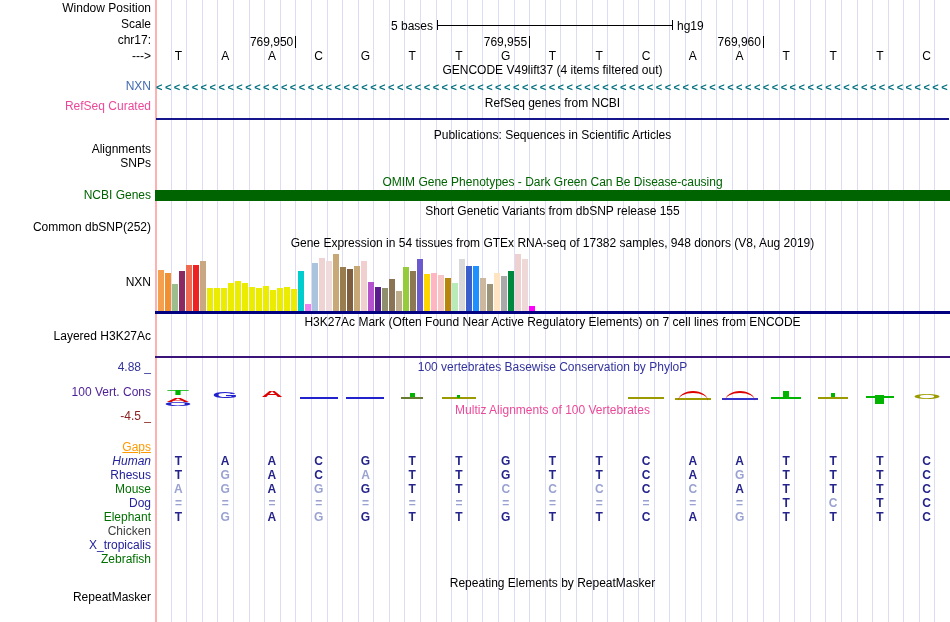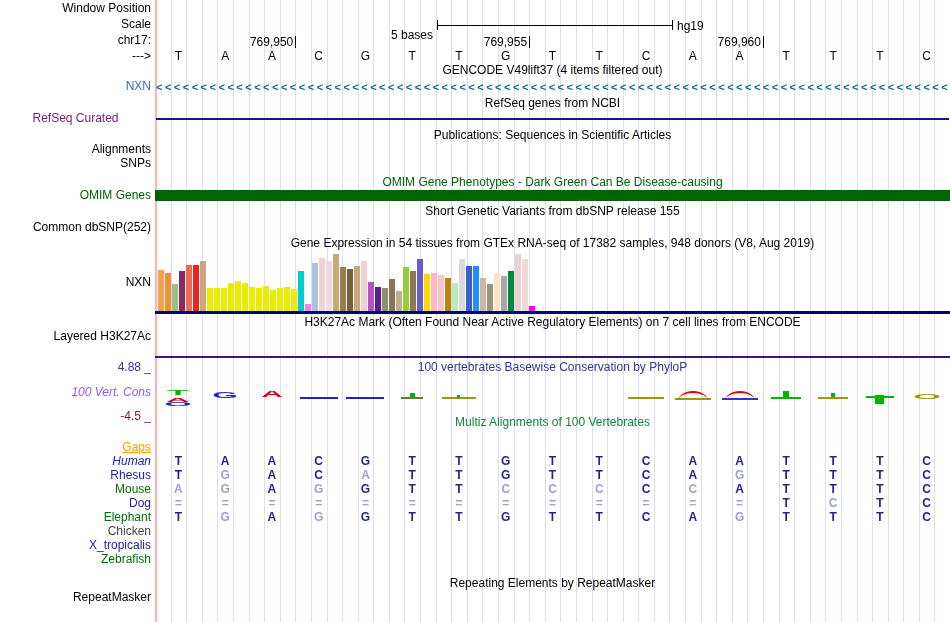--- a/index.html
+++ b/index.html
@@ -79,21 +79,21 @@
       <div class="gridline" style="left: 840.9px;"></div>
       <div class="gridline" style="left: 856.5px;"></div>
       <div class="gridline" style="left: 872.1px;"></div>
       <div class="gridline" style="left: 887.6px;"></div>
       <div class="gridline" style="left: 903.2px;"></div>
       <div class="gridline" style="left: 918.8px;"></div>
       <div class="gridline" style="left: 934.4px;"></div>
     </div>
   <div class="pinkline"></div>
 
-  <div class="abs" style="left:333px;top:28px;width:100px;text-align:right">5 bases</div>
+  <div class="abs" style="left:333px;top:19px;width:100px;text-align:right">5 bases</div>
   <div class="scalebar">
       <div></div>
     </div>
   <div class="abs" style="left:677px;top:19px">hg19</div>
   <div id="coords">
       <div class="coordlab" style="left: 225.294px; top: 36px;">769,950</div>
       <div class="tick" style="left: 295.3px; top: 36px;"></div>
       <div class="coordlab" style="left: 459.118px; top: 36px;">769,955</div>
       <div class="tick" style="left: 529.1px; top: 36px;"></div>
       <div class="coordlab" style="left: 692.941px; top: 36px;">769,960</div>
@@ -121,39 +121,39 @@
 
   <div id="ctitles">
       <div class="ctitle" style="top: 64px; color: rgb(0, 0, 0);">GENCODE V49lift37 (4 items filtered out)</div>
       <div class="ctitle" style="top: 97px; color: rgb(0, 0, 0);">RefSeq genes from NCBI</div>
       <div class="ctitle" style="top: 129px; color: rgb(0, 0, 0);">Publications: Sequences in Scientific Articles</div>
       <div class="ctitle" style="top: 176px; color: rgb(0, 100, 0);">OMIM Gene Phenotypes - Dark Green Can Be Disease-causing</div>
       <div class="ctitle" style="top: 205px; color: rgb(0, 0, 0);">Short Genetic Variants from dbSNP release 155</div>
       <div class="ctitle" style="top: 237px; color: rgb(0, 0, 0);">Gene Expression in 54 tissues from GTEx RNA-seq of 17382 samples, 948 donors (V8, Aug 2019)</div>
       <div class="ctitle" style="top: 316px; color: rgb(0, 0, 0);">H3K27Ac Mark (Often Found Near Active Regulatory Elements) on 7 cell lines from ENCODE</div>
       <div class="ctitle" style="top: 361px; color: rgb(51, 51, 158);">100 vertebrates Basewise Conservation by PhyloP</div>
-      <div class="ctitle" style="top: 416px; color: #15803d;">Multiz Alignments of 100 Vertebrates</div>
+      <div class="ctitle" style="top: 404px; color: #ec4899;">Multiz Alignments of 100 Vertebrates</div>
       <div class="ctitle" style="top: 577px; color: rgb(0, 0, 0);">Repeating Elements by RepeatMasker</div>
     </div>
 
   <div id="llabels">
       <div class="lab" style="top: 2px; color: rgb(0, 0, 0);">Window Position</div>
       <div class="lab" style="top: 18px; color: rgb(0, 0, 0);">Scale</div>
       <div class="lab" style="top: 34px; color: rgb(0, 0, 0);">chr17:</div>
       <div class="lab" style="top: 50px; color: rgb(0, 0, 0);">---&gt;</div>
       <div class="lab" style="top: 80px; color: rgb(65, 105, 177);">NXN</div>
-      <div class="lab" style="top: 112px; color: #701a75; text-align: center;">RefSeq Curated</div>
+      <div class="lab" style="top: 100px; color: #ec4899;">RefSeq Curated</div>
       <div class="lab" style="top: 143px; color: rgb(0, 0, 0);">Alignments</div>
       <div class="lab" style="top: 157px; color: rgb(0, 0, 0);">SNPs</div>
-      <div class="lab" style="top: 189px; color: rgb(0, 100, 0);">OMIM Genes</div>
+      <div class="lab" style="top: 189px; color: rgb(0, 100, 0);">NCBI Genes</div>
       <div class="lab" style="top: 221px; color: rgb(0, 0, 0);">Common dbSNP(252)</div>
       <div class="lab" style="top: 276px; color: rgb(0, 0, 0);">NXN</div>
       <div class="lab" style="top: 330px; color: rgb(0, 0, 0);">Layered H3K27Ac</div>
       <div class="lab" style="top: 361px; color: rgb(51, 51, 158);">4.88 _</div>
-      <div class="lab" style="top: 386px; color: #8b5cf6; font-style: italic;">100 Vert. Cons</div>
+      <div class="lab" style="top: 386px; color: #4c1d95;">100 Vert. Cons</div>
       <div class="lab" style="top: 410px; color: rgb(139, 34, 34);">-4.5 _</div>
       <div class="lab" style="top: 441px; color: rgb(255, 153, 0); text-decoration: underline;">Gaps</div>
       <div class="lab" style="top: 455px; color: rgb(34, 34, 156); font-style: italic;">Human</div>
       <div class="lab" style="top: 469px; color: rgb(34, 34, 156);">Rhesus</div>
       <div class="lab" style="top: 483px; color: rgb(0, 112, 0);">Mouse</div>
       <div class="lab" style="top: 497px; color: rgb(34, 34, 156);">Dog</div>
       <div class="lab" style="top: 511px; color: rgb(0, 112, 0);">Elephant</div>
       <div class="lab" style="top: 525px; color: #404040;">Chicken</div>
       <div class="lab" style="top: 539px; color: rgb(34, 34, 156);">X_tropicalis</div>
       <div class="lab" style="top: 553px; color: rgb(0, 112, 0);">Zebrafish</div>

